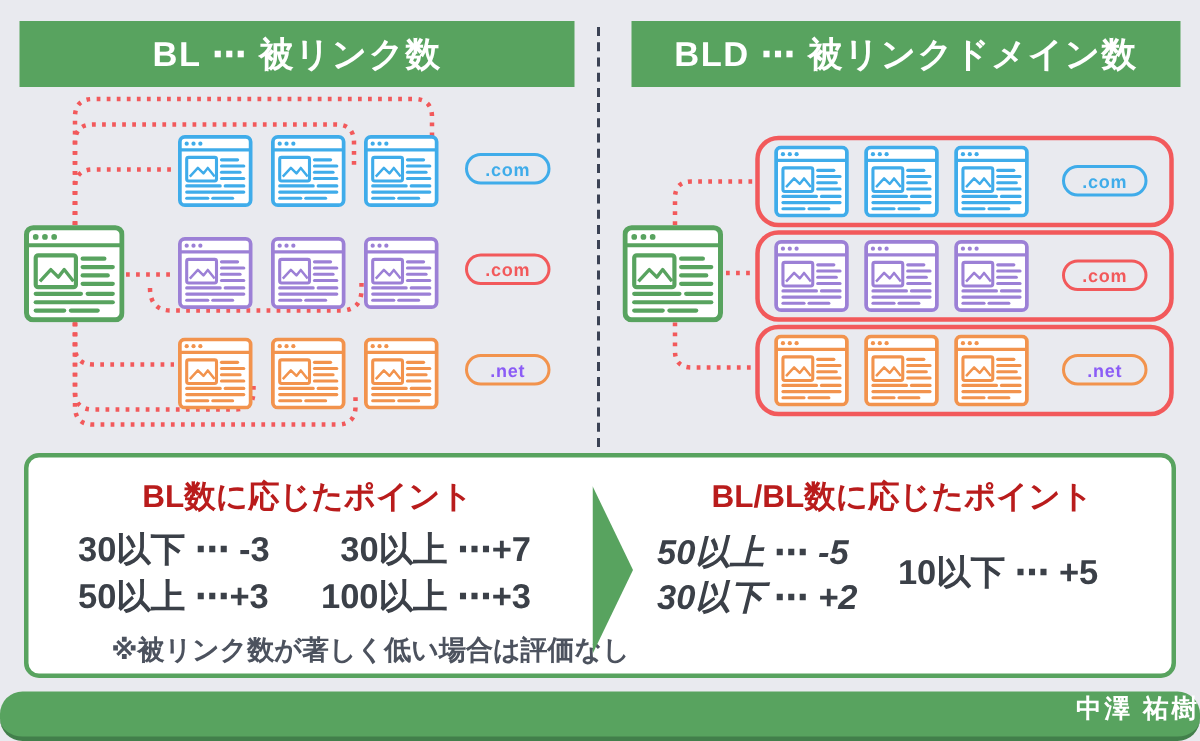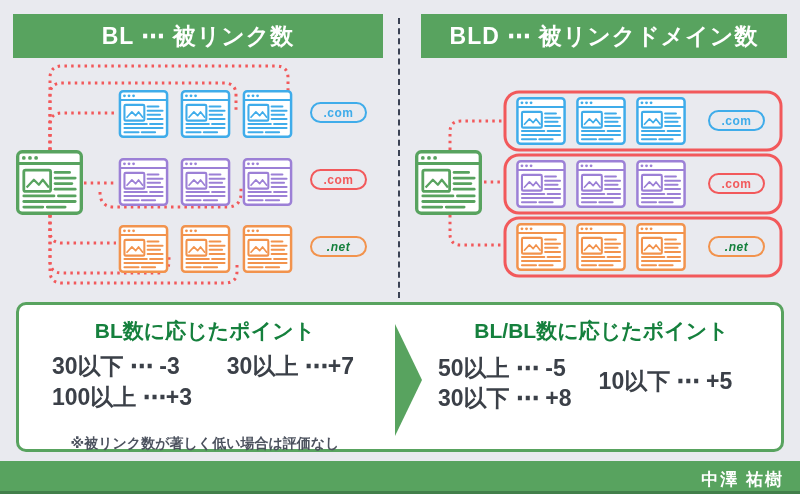--- a/index.html
+++ b/index.html
@@ -23,45 +23,45 @@
   .dots{fill:none;stroke:#F2595B;stroke-width:3;stroke-dasharray:2.5 4.2;stroke-linecap:butt;}
   .groupbox{fill:none;stroke:#F2595B;stroke-width:3;}
   .c-green{color:#58A35F;} .c-blue{color:#3FACEA;} .c-purple{color:#9C80D6;} .c-orange{color:#F2934D;}
 
   
   .pill{position:absolute;width:57px;height:21px;border-radius:12px;border:2.5px solid;
         font-weight:bold;font-size:12px;display:flex;align-items:center;justify-content:center;
         box-sizing:border-box;letter-spacing:.5px;background:transparent;}
   .pill-blue{border-color:#3FACEA;color:#3FACEA;}
   .pill-red{border-color:#F2595B;color:#F2595B;}
-  .pill-orange{border-color:#F2934D;color:#15803d;font-style:italic;}
+  .pill-orange{border-color:#F2934D;color:#8b5cf6;}
 
   
   .scorebox{position:absolute;left:16px;top:302px;width:768px;height:150px;background:#fff;
             border:3px solid #58A35F;border-radius:10px;box-sizing:border-box;}
   .panel{position:absolute;top:0;height:100%;}
   .panel-l{left:0;width:372px;}
   .panel-r{left:401px;width:363px;}
-  .p-title{position:absolute;top:12px;width:100%;text-align:center;color:#15803d;
+  .p-title{position:absolute;top:12px;width:100%;text-align:center;color:#b91c1c;
            font-weight:bold;font-size:21px;}
   .rows-l{position:absolute;top:46px;left:33px;width:302px;color:#3B4048;
           font-weight:bold;font-size:23px;}
   .rows-l .r{display:flex;justify-content:space-between;line-height:31px;}
   .rows-r{position:absolute;top:48px;left:18px;display:flex;align-items:center;gap:16px;
           color:#3B4048;font-weight:bold;font-size:23px;}
-  .rows-r .col{display:flex;flex-direction:column;line-height:30px;}
+  .rows-r .col{display:flex;flex-direction:column;line-height:30px;font-style:italic;}
   .rows-r .solo{margin-top:-4px;margin-left:11px;}
-  .p-note{position:absolute;top:130px;width:100%;text-align:center;color:#4C525E;
-          font-weight:bold;font-size:14px;}
+  .p-note{position:absolute;top:116px;width:100%;text-align:center;color:#4C525E;
+          font-weight:bold;font-size:18px;padding-left:42px;}
   .arrow{position:absolute;left:376px;top:19px;}
 
   
   .footer{position:absolute;left:0;top:461px;width:800px;height:33px;background:#58A35F;
           border-bottom:3px solid #427F4B;box-sizing:border-box;display:flex;
-          align-items:flex-end;justify-content:flex-end;padding-right:16px;}
+          align-items:flex-start;justify-content:flex-end;border-radius:15px;}
   .footer span{color:#fff;font-weight:bold;font-size:17px;letter-spacing:2px;}
 
   svg .ic{stroke:currentColor;}
 </style>
 </head>
 <body>
 
 <div class="canvas">
 
   <svg width="0" height="0" style="position:absolute">
@@ -157,36 +157,37 @@
 
   <div class="scorebox">
     <div class="panel panel-l">
       <div class="p-title">BL数に応じたポイント</div>
       <div class="rows-l">
         <div class="r">
           <span>30以下 ⋯ -3</span>
           <span>30以上 ⋯+7</span>
         </div>
         <div class="r">
+          <span>50以上 ⋯+3</span>
           <span>100以上 ⋯+3</span>
         </div>
       </div>
       <div class="p-note">※被リンク数が著しく低い場合は評価なし</div>
     </div>
 
     <svg class="arrow" width="27" height="112" viewBox="0 0 27 112">
       <polygon points="0,0 27,56 0,112" fill="#58A35F"></polygon>
     </svg>
 
     <div class="panel panel-r">
       <div class="p-title">BL/BL数に応じたポイント</div>
       <div class="rows-r">
         <div class="col">
           <span>50以上 ⋯  -5</span>
-          <span>30以下 ⋯ +8</span>
+          <span>30以下 ⋯ +2</span>
         </div>
         <span class="solo">10以下 ⋯ +5</span>
       </div>
     </div>
   </div>
 
   <div class="footer">
     <span>中澤 祐樹</span>
   </div>
 

